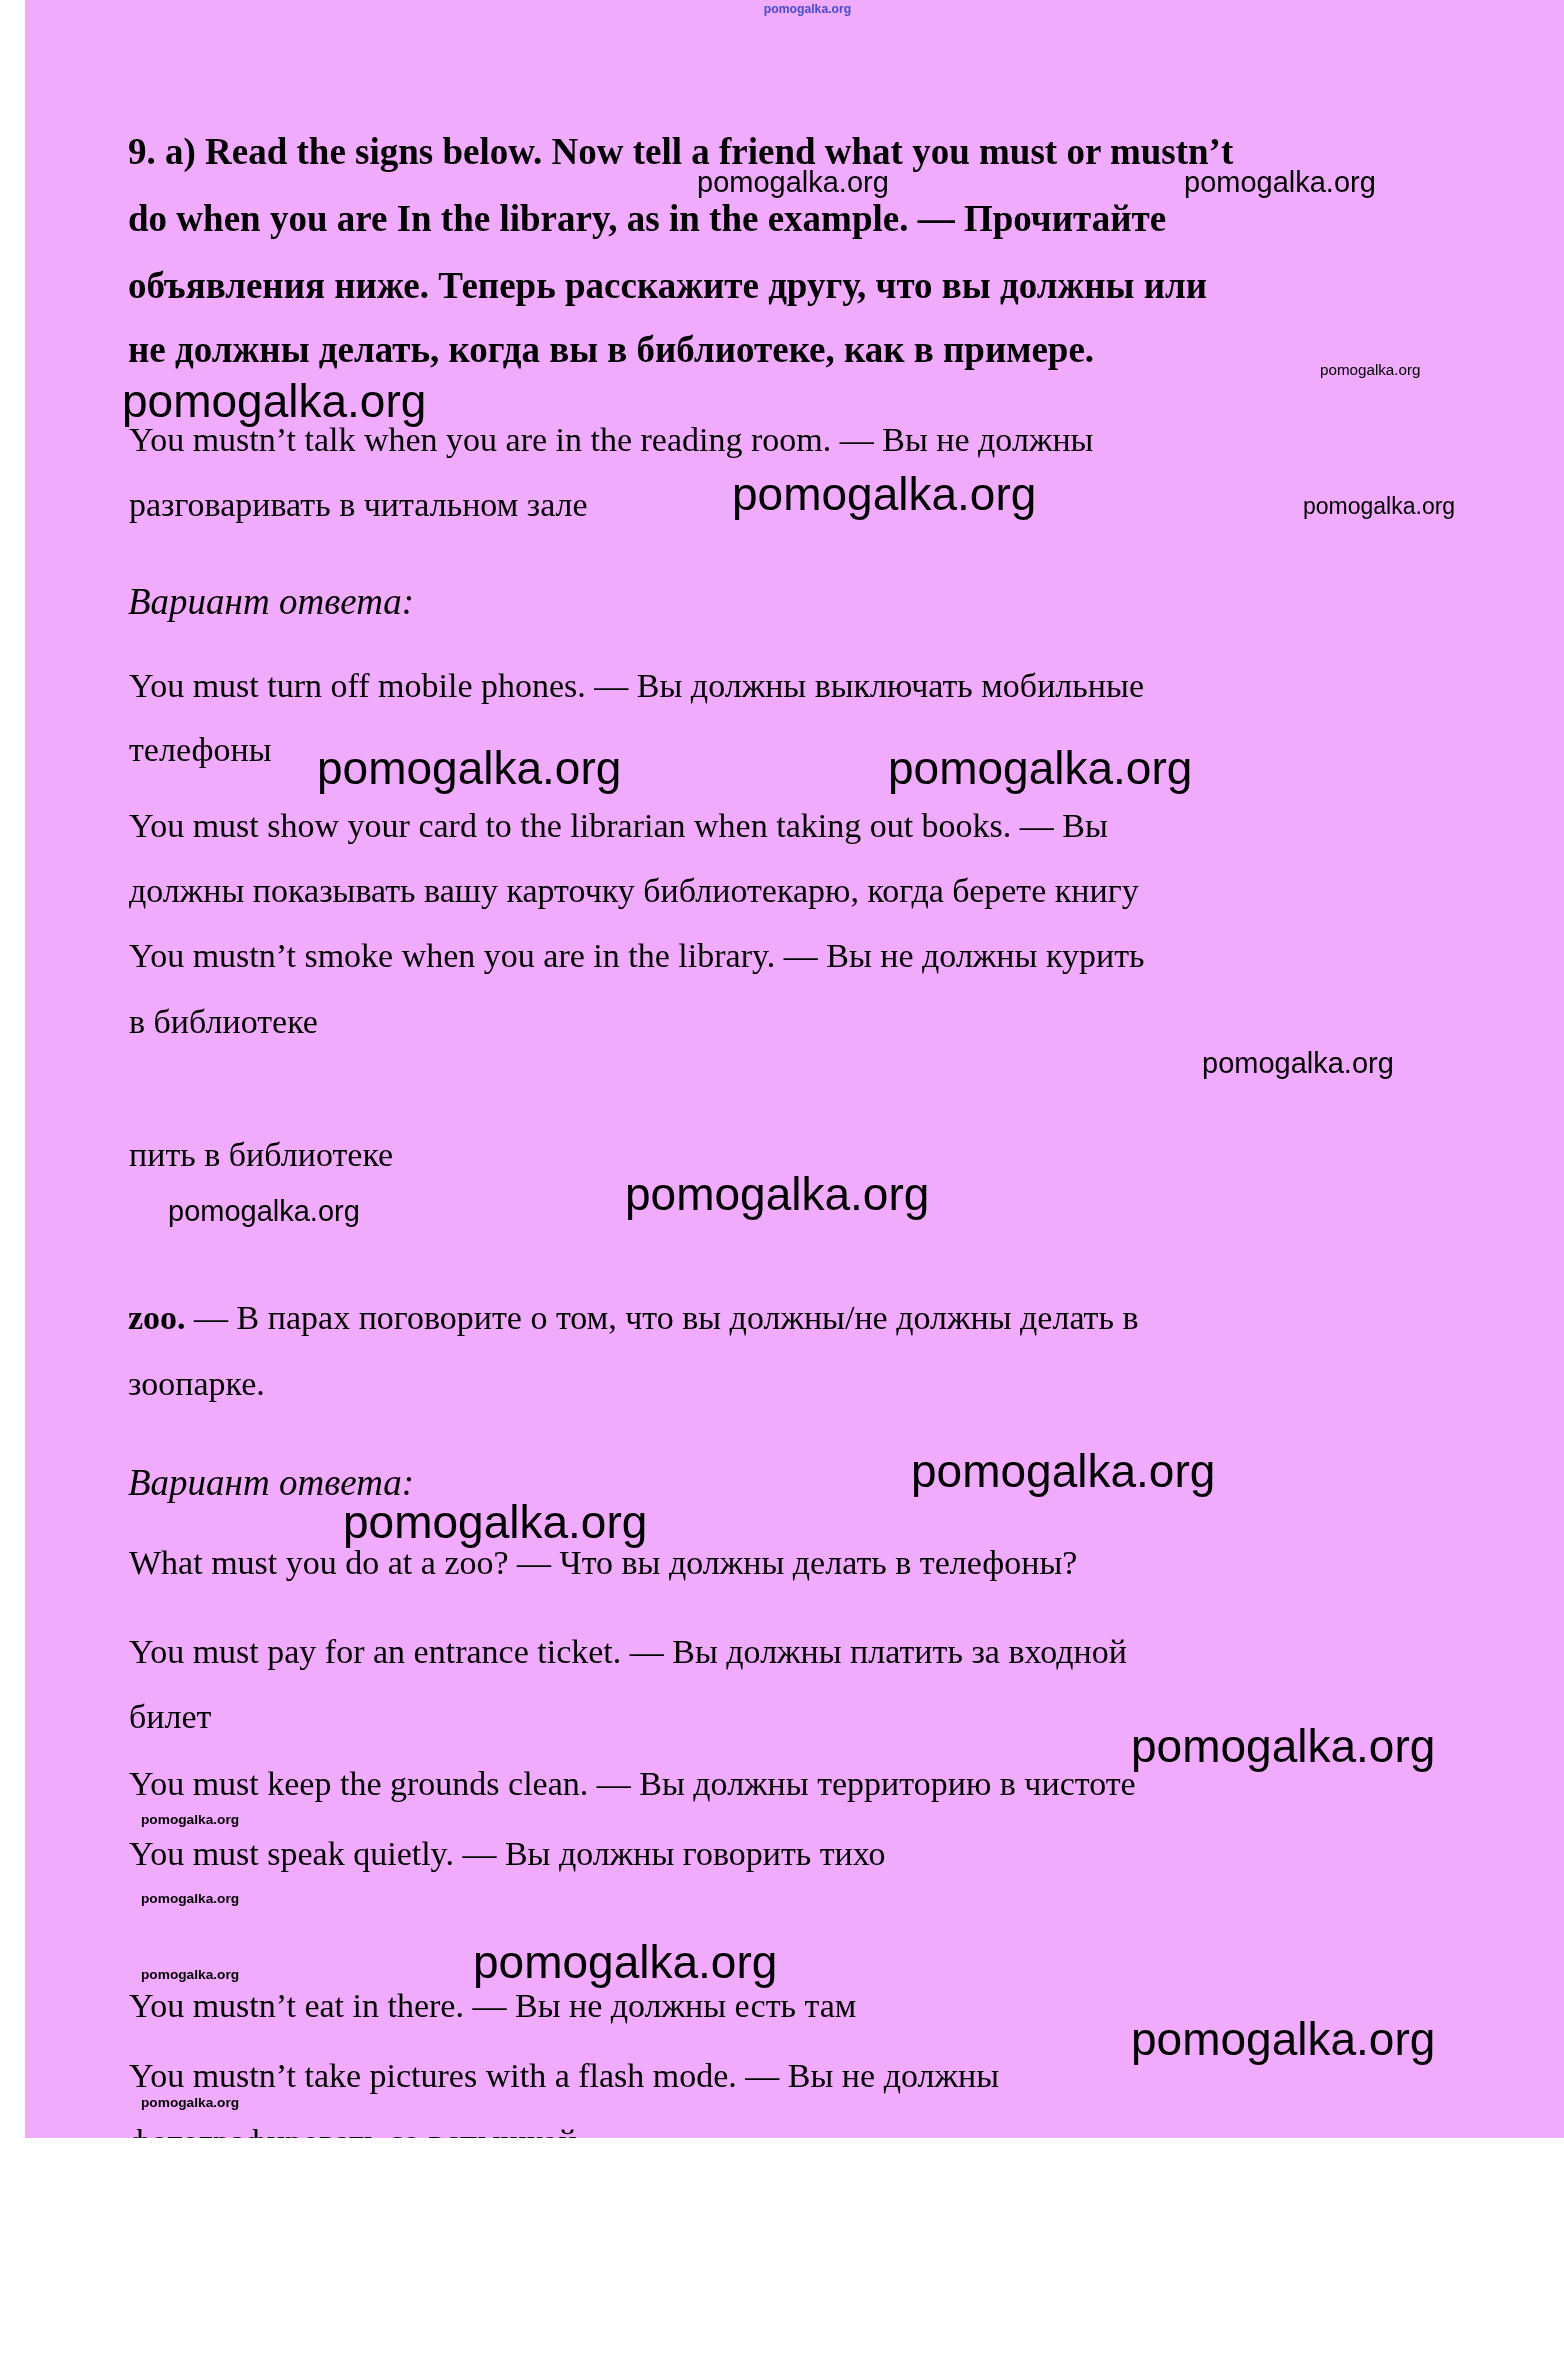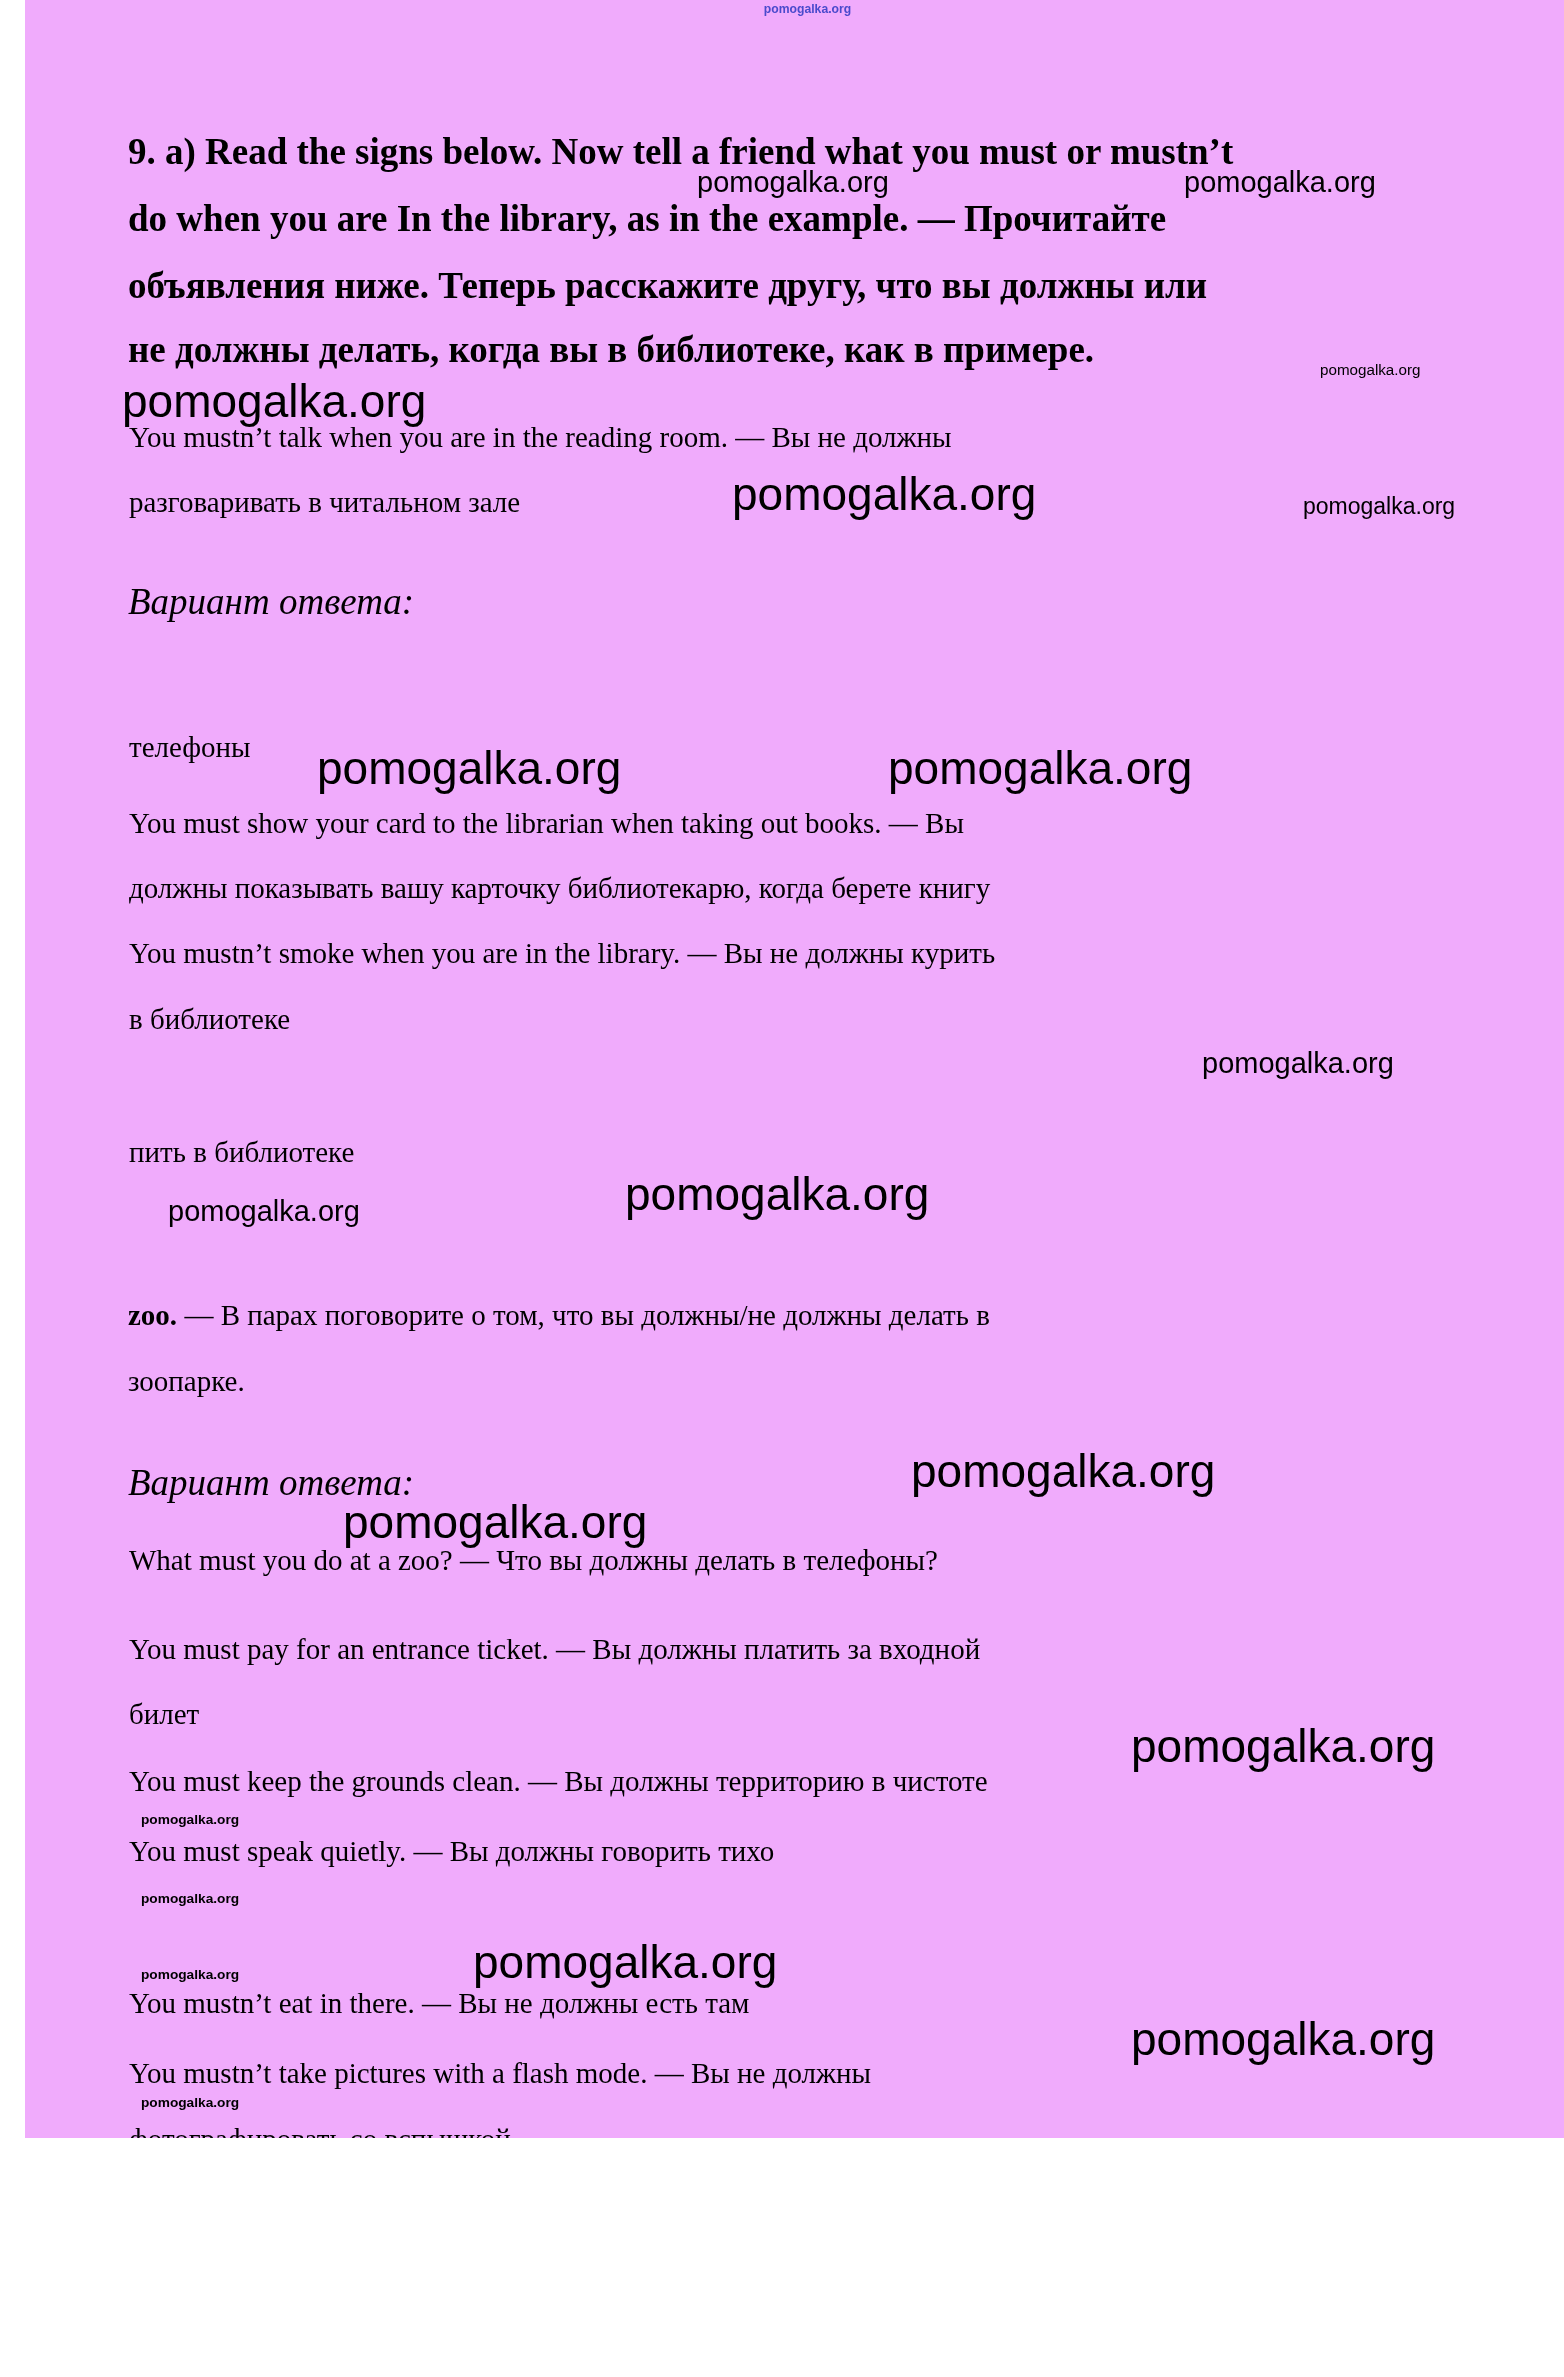--- a/index.html
+++ b/index.html
@@ -8,21 +8,21 @@
     position:relative;
     width:1565px;
     height:2138px;
     background:#f0abfc;
     color:#000;
     font-family:"Liberation Serif", serif;
     overflow:hidden;
     margin-left:25px;
   }
   .ln { position:absolute; white-space:nowrap; line-height:1; }
-  .body-ln   { font-size:29px; }
+  .body-ln   { font-size:34px; }
   .head-ln   { font-size:37px; font-weight:bold; }
   .italic-ln { font-size:37px; font-style:italic; }
   .wm { position:absolute; white-space:nowrap; line-height:1;
         font-family:"Liberation Sans", sans-serif; color:#000; }
   .wm-top  { font-size:12.2px; font-weight:bold; color:#4a4acc;
              left:50%; top:3px; transform:translateX(-50%); }
   .wm-big  { font-size:46px; }
   .wm-med  { font-size:29px; }
   .wm-sm   { font-size:23px; }
   .wm-tiny { font-size:13.7px; font-weight:bold; }
@@ -46,20 +46,21 @@
 
   <div class="wm wm-big" style="left:97px; top:378px;">pomogalka.org</div>
 
   <div class="ln body-ln" style="left:104px; top:423px;">You mustn’t talk when you are in the reading room. — Вы не должны</div>
   <div class="ln body-ln" style="left:104px; top:488px;">разговаривать в читальном зале</div>
   <div class="wm wm-big" style="left:707px; top:471px;">pomogalka.org</div>
   <div class="wm wm-sm" style="left:1278px; top:495px;">pomogalka.org</div>
 
   <div class="ln italic-ln" style="left:103px; top:583px;">Вариант ответа:</div>
 
+  <div class="ln body-ln" style="left:104px; top:669px;">You must turn off mobile phones. — Вы должны выключать мобильные</div>
   <div class="ln body-ln" style="left:104px; top:733px;">телефоны</div>
   <div class="wm wm-big" style="left:292px; top:745px;">pomogalka.org</div>
   <div class="wm wm-big" style="left:863px; top:745px;">pomogalka.org</div>
   <div class="ln body-ln" style="left:104px; top:809px;">You must show your card to the librarian when taking out books. — Вы</div>
   <div class="ln body-ln" style="left:104px; top:874px;">должны показывать вашу карточку библиотекарю, когда берете книгу</div>
   <div class="ln body-ln" style="left:104px; top:939px;">You mustn’t smoke when you are in the library. — Вы не должны курить</div>
   <div class="ln body-ln" style="left:104px; top:1005px;">в библиотеке</div>
   <div class="wm wm-med" style="left:1177px; top:1049px;">pomogalka.org</div>
   <div class="ln body-ln" style="left:104px; top:1138px;">пить в библиотеке</div>
   <div class="wm wm-big" style="left:600px; top:1171px;">pomogalka.org</div>

